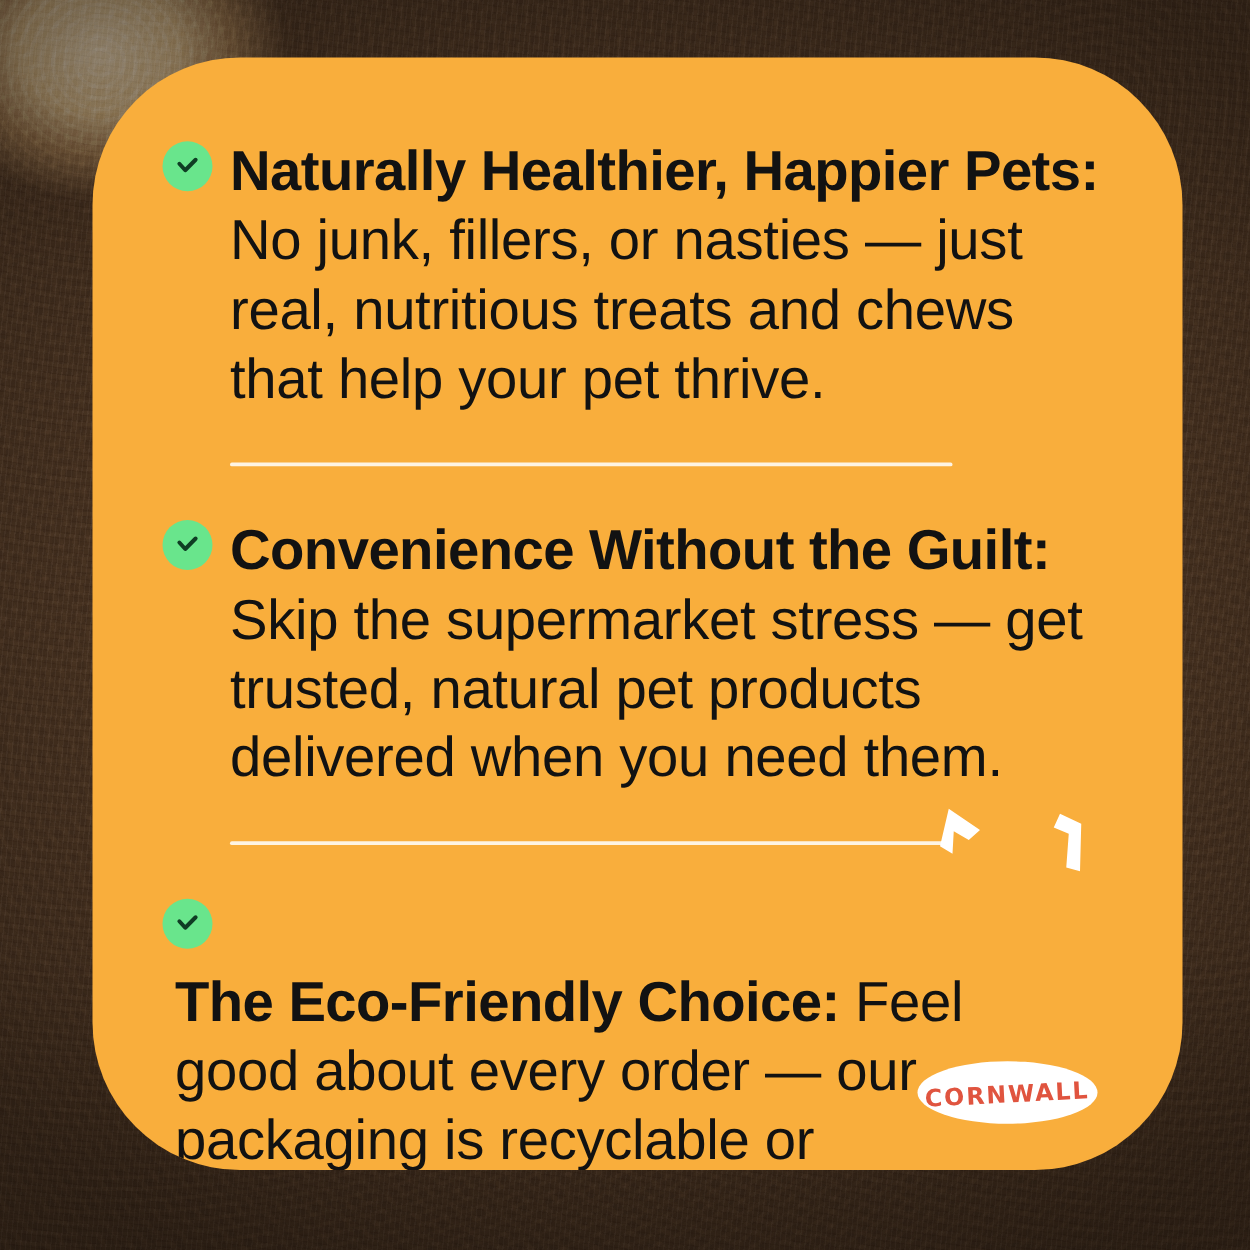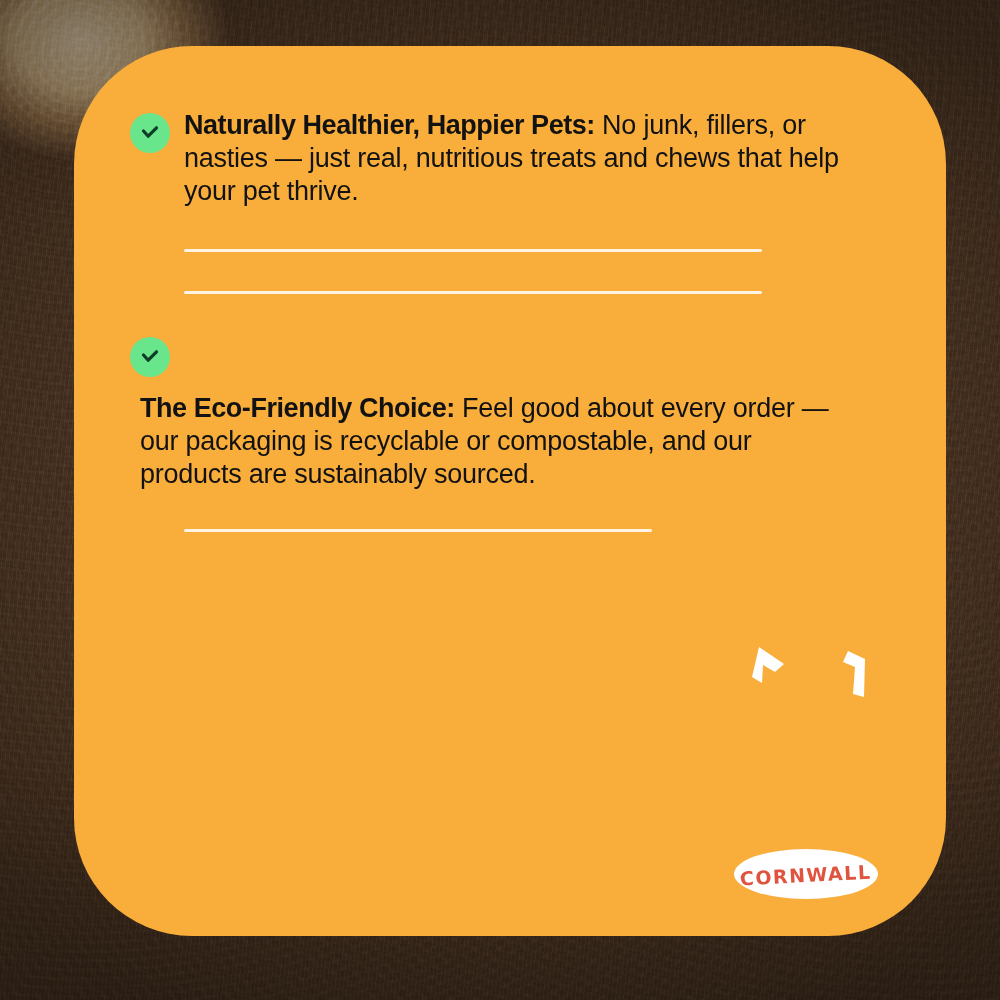--- a/index.html
+++ b/index.html
@@ -110,21 +110,21 @@
     height: 40px;
     border-radius: 50%;
     background: #69E58C;
     display: flex;
     align-items: center;
     justify-content: center;
   }
   .check svg { display: block; }
 
   .benefit-text {
-    font-size: 27px;
+    font-size: 45px;
     line-height: 1.23;
     color: #121212;
     letter-spacing: -0.25px;
     font-weight: 400;
     padding-top: 1px;
   }
   .benefit-text b {
     font-weight: 700;
     letter-spacing: -0.45px;
   }
@@ -185,20 +185,30 @@
           <svg width="24" height="24" viewBox="0 0 24 24" aria-hidden="true">
             <path d="M5.5 10 L10.2 15.2 L18.5 6.8" fill="none" stroke="#0F3D24" stroke-width="3.2" stroke-linecap="round" stroke-linejoin="round"></path>
           </svg>
         </div>
       </div>
       <div class="benefit-text"><b>Naturally Healthier, Happier Pets:</b><span> No junk, fillers, or nasties — just real, nutritious treats and chews that help your pet thrive.</span></div>
     </div>
 
     <div class="divider" id="div-0"></div>
 
+    <div class="benefit" id="row-1">
+      <div class="check-wrap">
+        <div class="check">
+          <svg width="24" height="24" viewBox="0 0 24 24" aria-hidden="true">
+            <path d="M5.5 10 L10.2 15.2 L18.5 6.8" fill="none" stroke="#0F3D24" stroke-width="3.2" stroke-linecap="round" stroke-linejoin="round"></path>
+          </svg>
+        </div>
+      </div>
+      <div class="benefit-text"><b>Convenience Without the Guilt:</b><span> Skip the supermarket stress — get trusted, natural pet products delivered when you need them.</span></div>
+    </div>
 
     <div class="divider" id="div-1"></div>
 
     <div class="benefit" id="row-2">
       <div class="check-wrap">
         <div class="check">
           <svg width="24" height="24" viewBox="0 0 24 24" aria-hidden="true">
             <path d="M5.5 10 L10.2 15.2 L18.5 6.8" fill="none" stroke="#0F3D24" stroke-width="3.2" stroke-linecap="round" stroke-linejoin="round"></path>
           </svg>
         </div>

